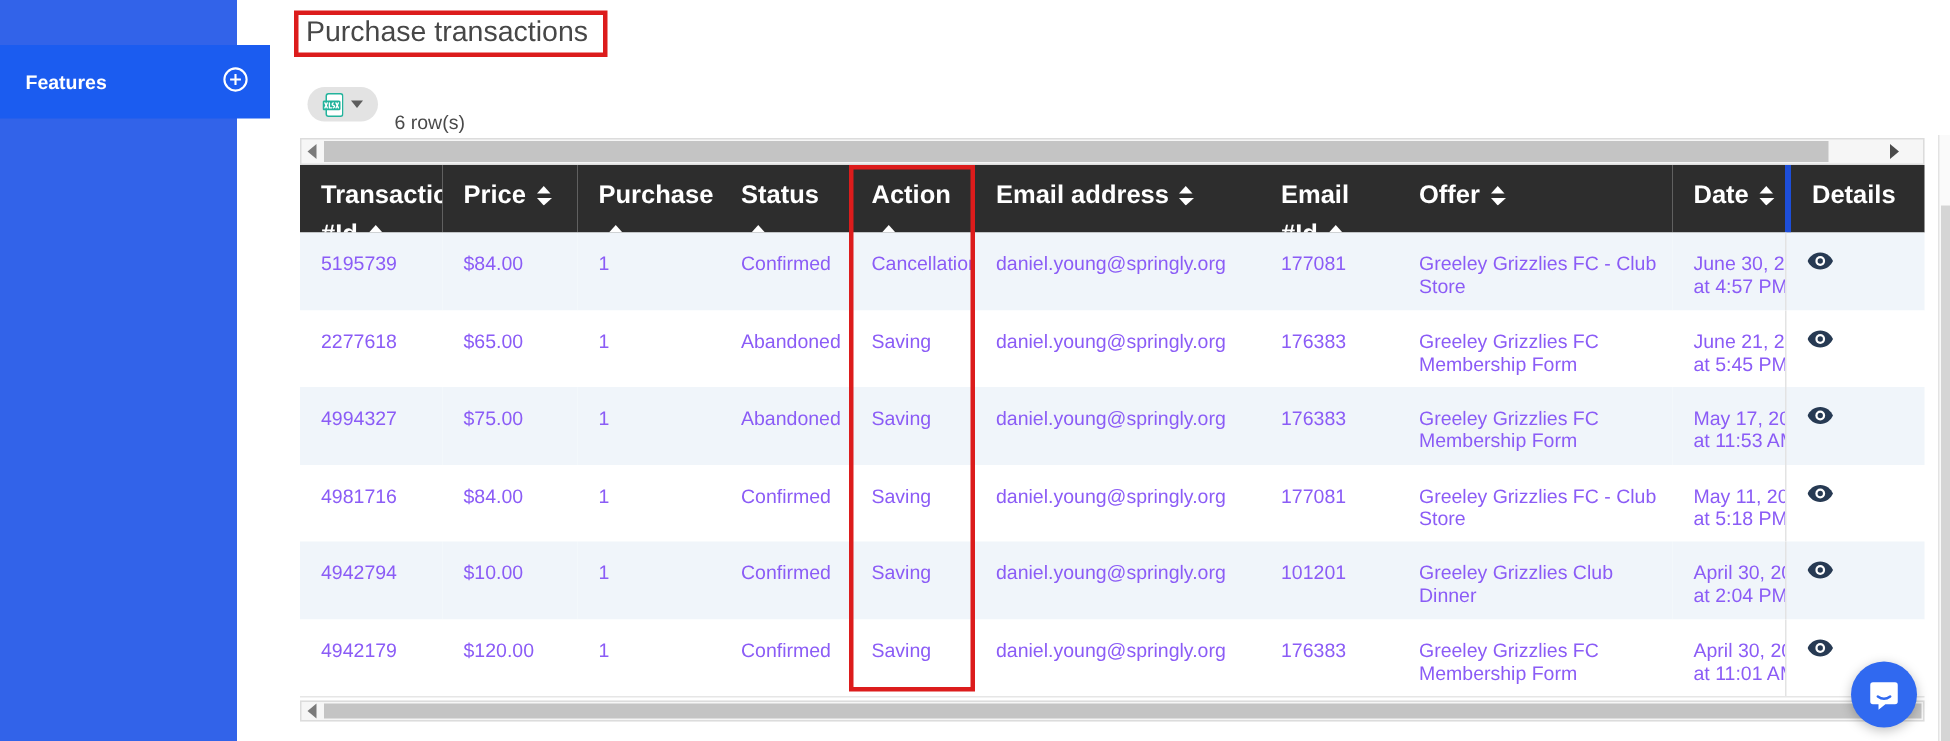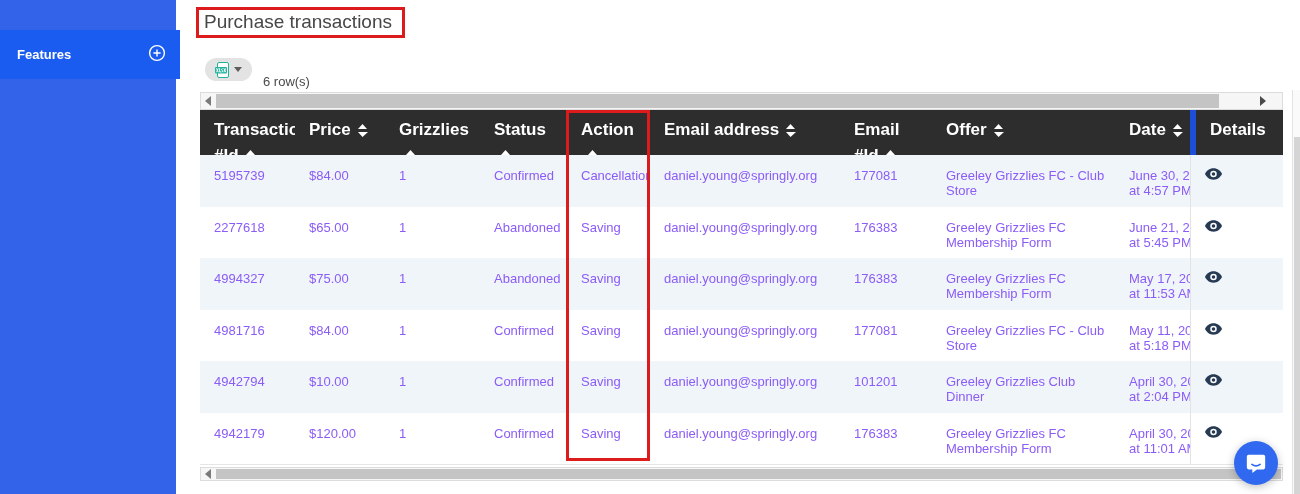--- a/index.html
+++ b/index.html
@@ -2,21 +2,21 @@
 <html style="--sidebar: #3263e9; --sidebar_active: #1b5cf0; --table_header: #2d2d2d; --row_alt: #f0f5fa; --annotation_red: #dc1c1c; --accent_blue: #3069f0; --export_green: #23b39c;"><head>
 <meta charset="utf-8">
 <style>
   html,body{margin:0;padding:0;}
   body{
     width:1300px;height:494px;position:relative;overflow:hidden;
     background:#ffffff;font-family:"Liberation Sans","DejaVu Sans",sans-serif;
     -webkit-font-smoothing:antialiased;
   }
   
-  .sidebar{position:absolute;left:0;top:0;width:176px;height:494px;background:var(--sidebar,#3263e9);}
+  .sidebar{position:absolute;left:0;top:0;width:158px;height:494px;background:var(--sidebar,#3263e9);}
   .features-row{
     position:absolute;left:0;top:30px;width:180px;height:49px;background:var(--sidebar_active,#1b5cf0);
     display:flex;align-items:center;justify-content:space-between;
     padding:0 14px 0 17px;box-sizing:border-box;color:#fff;font-size:13px;font-weight:bold;cursor:pointer;
   }
   
   .page-title{position:absolute;left:204px;top:11px;font-size:19px;color:#474747;}
   .anno-box{position:absolute;border:3px solid var(--annotation_red,#dc1c1c);box-sizing:border-box;pointer-events:none;z-index:20;}
   .anno-title{left:196px;top:7px;width:209px;height:31px;}
   .anno-action{left:566px;top:110px;width:84px;height:351px;}
@@ -43,21 +43,21 @@
     position:absolute;left:200px;top:110px;width:1083px;
     display:grid;grid-template-columns:95px 90px 95px 87px 83px 190px 92px 183px 75px 93px;
     grid-template-rows:45px repeat(6,51.5px);
     border-bottom:1px solid #e6e6e6;
   }
   .th{
     background:var(--table_header,#2d2d2d);color:#fff;font-size:17px;font-weight:bold;
     padding:7px 6px 0 14px;line-height:1.5;cursor:pointer;overflow:hidden;
   }
   .th .sort-icon{display:inline-block;vertical-align:-2px;margin-left:6px;}
-  .th.divider{border-left:6px solid #1d4ed8;cursor:default;}
+  .th.divider{border-left:4px solid #1d4ed8;cursor:default;}
   .td{
     font-size:13px;color:#8b5cf6;padding:13px 8px 6px 14px;line-height:1.18;
     overflow:hidden;box-sizing:border-box;
   }
   .td.divider{border-left:1px solid #e3e3e3;}
   .row-odd{background:var(--row_alt,#f0f5fa);}
   .row-even{background:#ffffff;}
   .date-inner{width:86px;}
   .eye-btn{background:none;border:none;padding:0;cursor:pointer;line-height:0;}
   
@@ -109,21 +109,21 @@
 
 <div class="tbl" id="tbl">
     <div class="th"><span>Transaction #Id</span><svg class="sort-icon" width="11" height="13" viewBox="0 0 11 13">
         <path d="M5.5 0L10 5H1z" fill="#fff"></path>
         <path d="M5.5 13L1 8h10z" fill="#fff"></path>
       </svg></div>
     <div class="th"><span>Price</span><svg class="sort-icon" width="11" height="13" viewBox="0 0 11 13">
         <path d="M5.5 0L10 5H1z" fill="#fff"></path>
         <path d="M5.5 13L1 8h10z" fill="#fff"></path>
       </svg></div>
-    <div class="th"><span>Grizzlies</span><svg class="sort-icon" width="11" height="13" viewBox="0 0 11 13">
+    <div class="th"><span>Purchase</span><svg class="sort-icon" width="11" height="13" viewBox="0 0 11 13">
         <path d="M5.5 0L10 5H1z" fill="#fff"></path>
         <path d="M5.5 13L1 8h10z" fill="#fff"></path>
       </svg></div>
     <div class="th"><span>Status</span><svg class="sort-icon" width="11" height="13" viewBox="0 0 11 13">
         <path d="M5.5 0L10 5H1z" fill="#fff"></path>
         <path d="M5.5 13L1 8h10z" fill="#fff"></path>
       </svg></div>
     <div class="th"><span>Action</span><svg class="sort-icon" width="11" height="13" viewBox="0 0 11 13">
         <path d="M5.5 0L10 5H1z" fill="#fff"></path>
         <path d="M5.5 13L1 8h10z" fill="#fff"></path>

